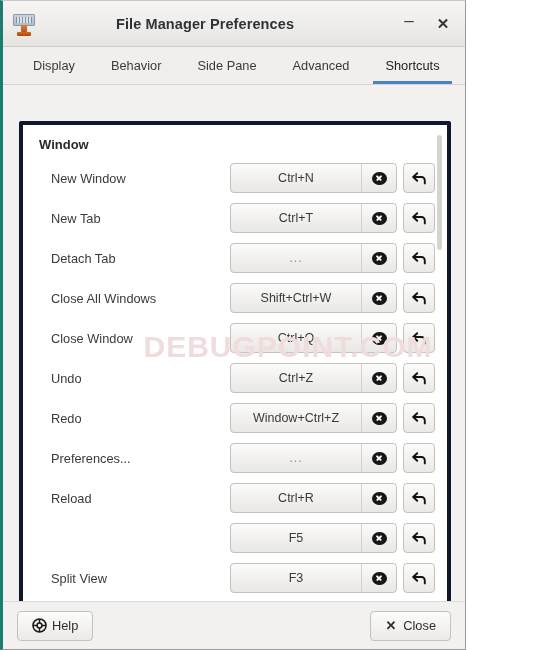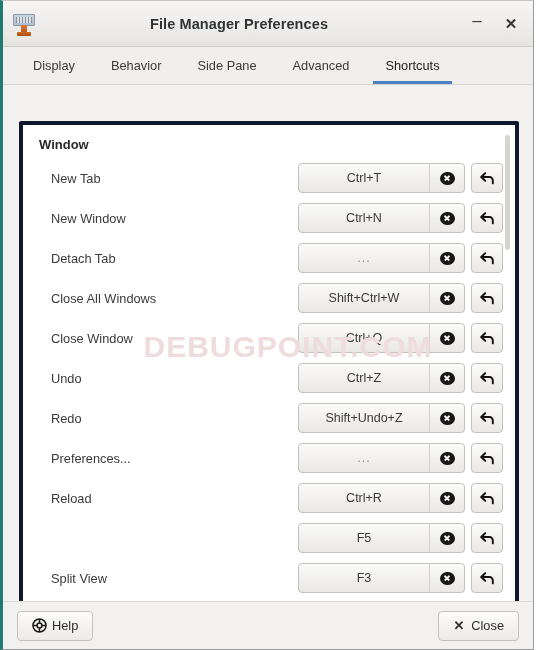--- a/index.html
+++ b/index.html
@@ -11,21 +11,21 @@
     width: 545px;
     height: 650px;
     overflow: hidden;
     font-family: "Liberation Sans", sans-serif;
     -webkit-font-smoothing: antialiased;
   }
 
   
   #window {
     position: relative;
-    width: 534px;
+    width: 466px;
     height: 650px;
     box-sizing: border-box;
     background: #f2f1f0;
     border-left: 3px solid #1f7a70;
     border-right: 1px solid #9a9a9a;
     border-bottom: 1px solid #9a9a9a;
     border-top: 1px solid #c8c6c4;
     display: flex;
     flex-direction: column;
     overflow: hidden;
@@ -331,56 +331,56 @@
     <div class="tab active">Shortcuts</div>
   </div>
 
   <div id="content">
     <div id="list-frame">
       <div id="list-inner">
 
         <div class="section-header">Window</div>
 
         <div class="row">
+          <div class="row-label">New Window</div>
+          <div class="shortcut-group">
+            <div class="combo">
+              <div class="accel">Ctrl+N</div>
+              <div class="clear-btn">
+                  <span class="clear-glyph"></span>
+                </div>
+            </div>
+            <div class="revert-btn">
+              <svg width="17" height="15" viewBox="0 0 17 15">
+                  <path d="M6.2 2.2 L2.2 6.0 L6.2 9.8" fill="none" stroke="#121212" stroke-width="1.9" stroke-linecap="round" stroke-linejoin="round"></path>
+                  <path d="M2.6 6.0 H10.4 a3.4 3.4 0 0 1 3.4 3.4 v3.0" fill="none" stroke="#121212" stroke-width="1.9" stroke-linecap="round"></path>
+                </svg>
+            </div>
+          </div>
+        </div>
+
+        <div class="row">
           <div class="row-label">New Tab</div>
           <div class="shortcut-group">
             <div class="combo">
               <div class="accel">Ctrl+T</div>
               <div class="clear-btn">
                   <span class="clear-glyph"></span>
                 </div>
             </div>
             <div class="revert-btn">
               <svg width="17" height="15" viewBox="0 0 17 15">
                   <path d="M6.2 2.2 L2.2 6.0 L6.2 9.8" fill="none" stroke="#121212" stroke-width="1.9" stroke-linecap="round" stroke-linejoin="round"></path>
                   <path d="M2.6 6.0 H10.4 a3.4 3.4 0 0 1 3.4 3.4 v3.0" fill="none" stroke="#121212" stroke-width="1.9" stroke-linecap="round"></path>
                 </svg>
             </div>
           </div>
         </div>
 
         <div class="row">
-          <div class="row-label">New Window</div>
-          <div class="shortcut-group">
-            <div class="combo">
-              <div class="accel">Ctrl+N</div>
-              <div class="clear-btn">
-                  <span class="clear-glyph"></span>
-                </div>
-            </div>
-            <div class="revert-btn">
-              <svg width="17" height="15" viewBox="0 0 17 15">
-                  <path d="M6.2 2.2 L2.2 6.0 L6.2 9.8" fill="none" stroke="#121212" stroke-width="1.9" stroke-linecap="round" stroke-linejoin="round"></path>
-                  <path d="M2.6 6.0 H10.4 a3.4 3.4 0 0 1 3.4 3.4 v3.0" fill="none" stroke="#121212" stroke-width="1.9" stroke-linecap="round"></path>
-                </svg>
-            </div>
-          </div>
-        </div>
-
-        <div class="row">
           <div class="row-label">Detach Tab</div>
           <div class="shortcut-group">
             <div class="combo">
               <div class="accel placeholder">...</div>
               <div class="clear-btn">
                   <span class="clear-glyph"></span>
                 </div>
             </div>
             <div class="revert-btn">
               <svg width="17" height="15" viewBox="0 0 17 15">
@@ -443,21 +443,21 @@
                   <path d="M2.6 6.0 H10.4 a3.4 3.4 0 0 1 3.4 3.4 v3.0" fill="none" stroke="#121212" stroke-width="1.9" stroke-linecap="round"></path>
                 </svg>
             </div>
           </div>
         </div>
 
         <div class="row">
           <div class="row-label">Redo</div>
           <div class="shortcut-group">
             <div class="combo">
-              <div class="accel">Shift+Undo+Z</div>
+              <div class="accel">Window+Ctrl+Z</div>
               <div class="clear-btn">
                   <span class="clear-glyph"></span>
                 </div>
             </div>
             <div class="revert-btn">
               <svg width="17" height="15" viewBox="0 0 17 15">
                   <path d="M6.2 2.2 L2.2 6.0 L6.2 9.8" fill="none" stroke="#121212" stroke-width="1.9" stroke-linecap="round" stroke-linejoin="round"></path>
                   <path d="M2.6 6.0 H10.4 a3.4 3.4 0 0 1 3.4 3.4 v3.0" fill="none" stroke="#121212" stroke-width="1.9" stroke-linecap="round"></path>
                 </svg>
             </div>

